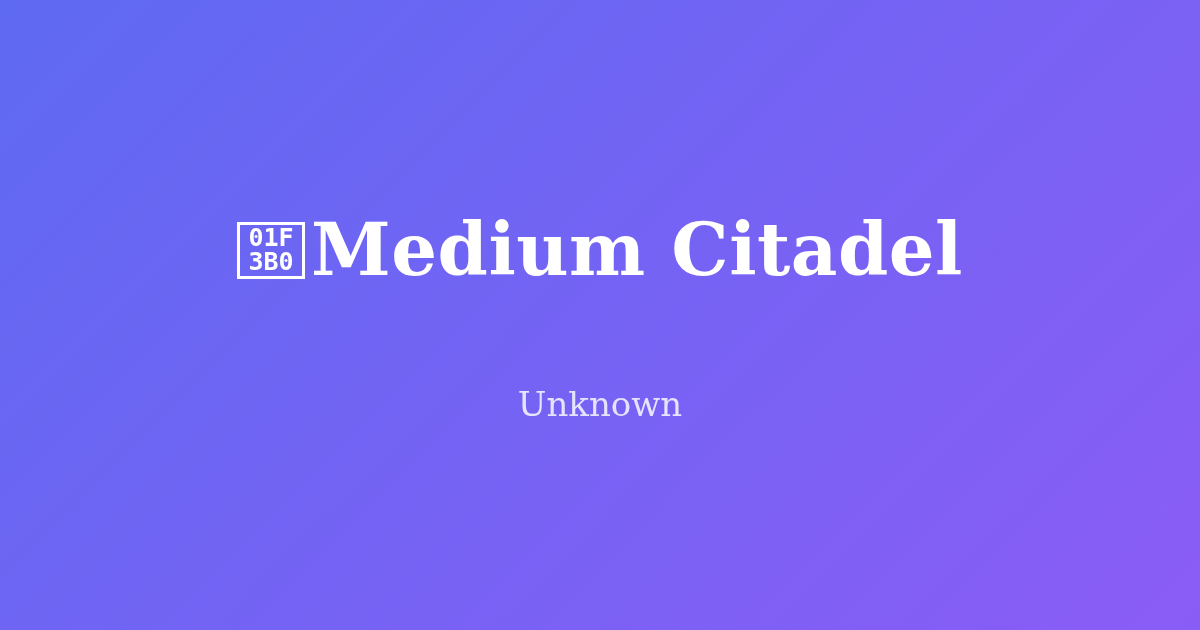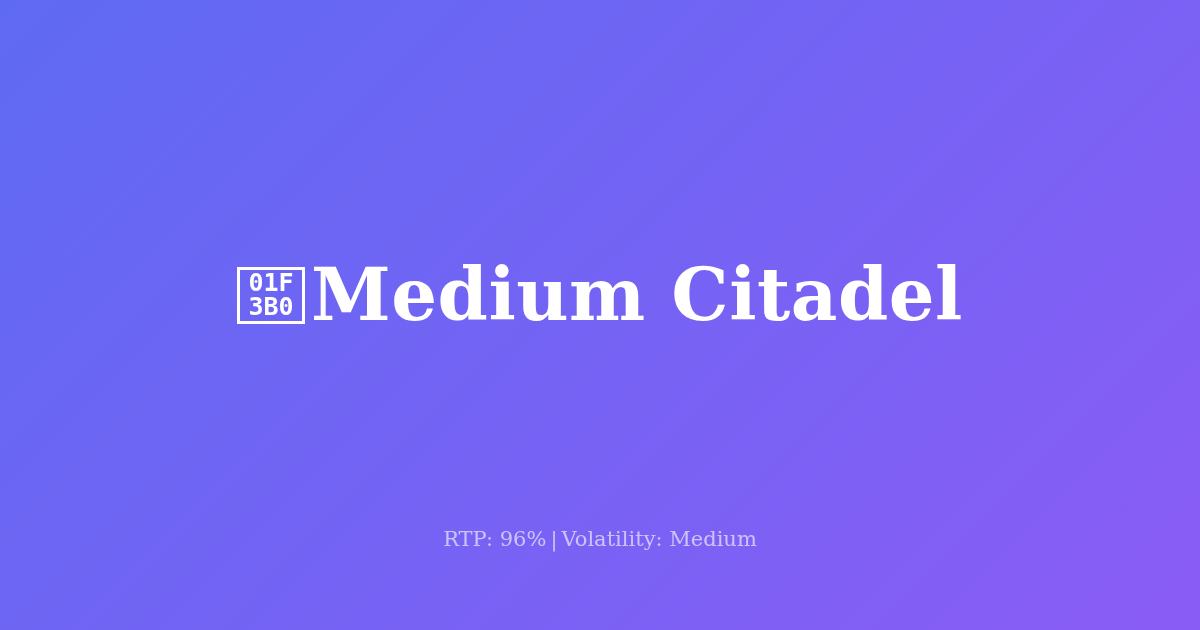--- a/index.html
+++ b/index.html
@@ -121,20 +121,18 @@
 
       <span class="tofu-glyph">
         <span>01F</span>
         <span>3B0</span>
       </span>
 
       <h1 class="game-title">Medium Citadel</h1>
 
     </div>
 
+    <div class="game-subtitle">Unknown</div>
 
   </div>
 
-  <div class="meta-footer">
-    <span>RTP: 96%</span><span class="sep">|</span><span>Volatility: Medium</span>
-  </div>
 
 </div>
 
 </body></html>

